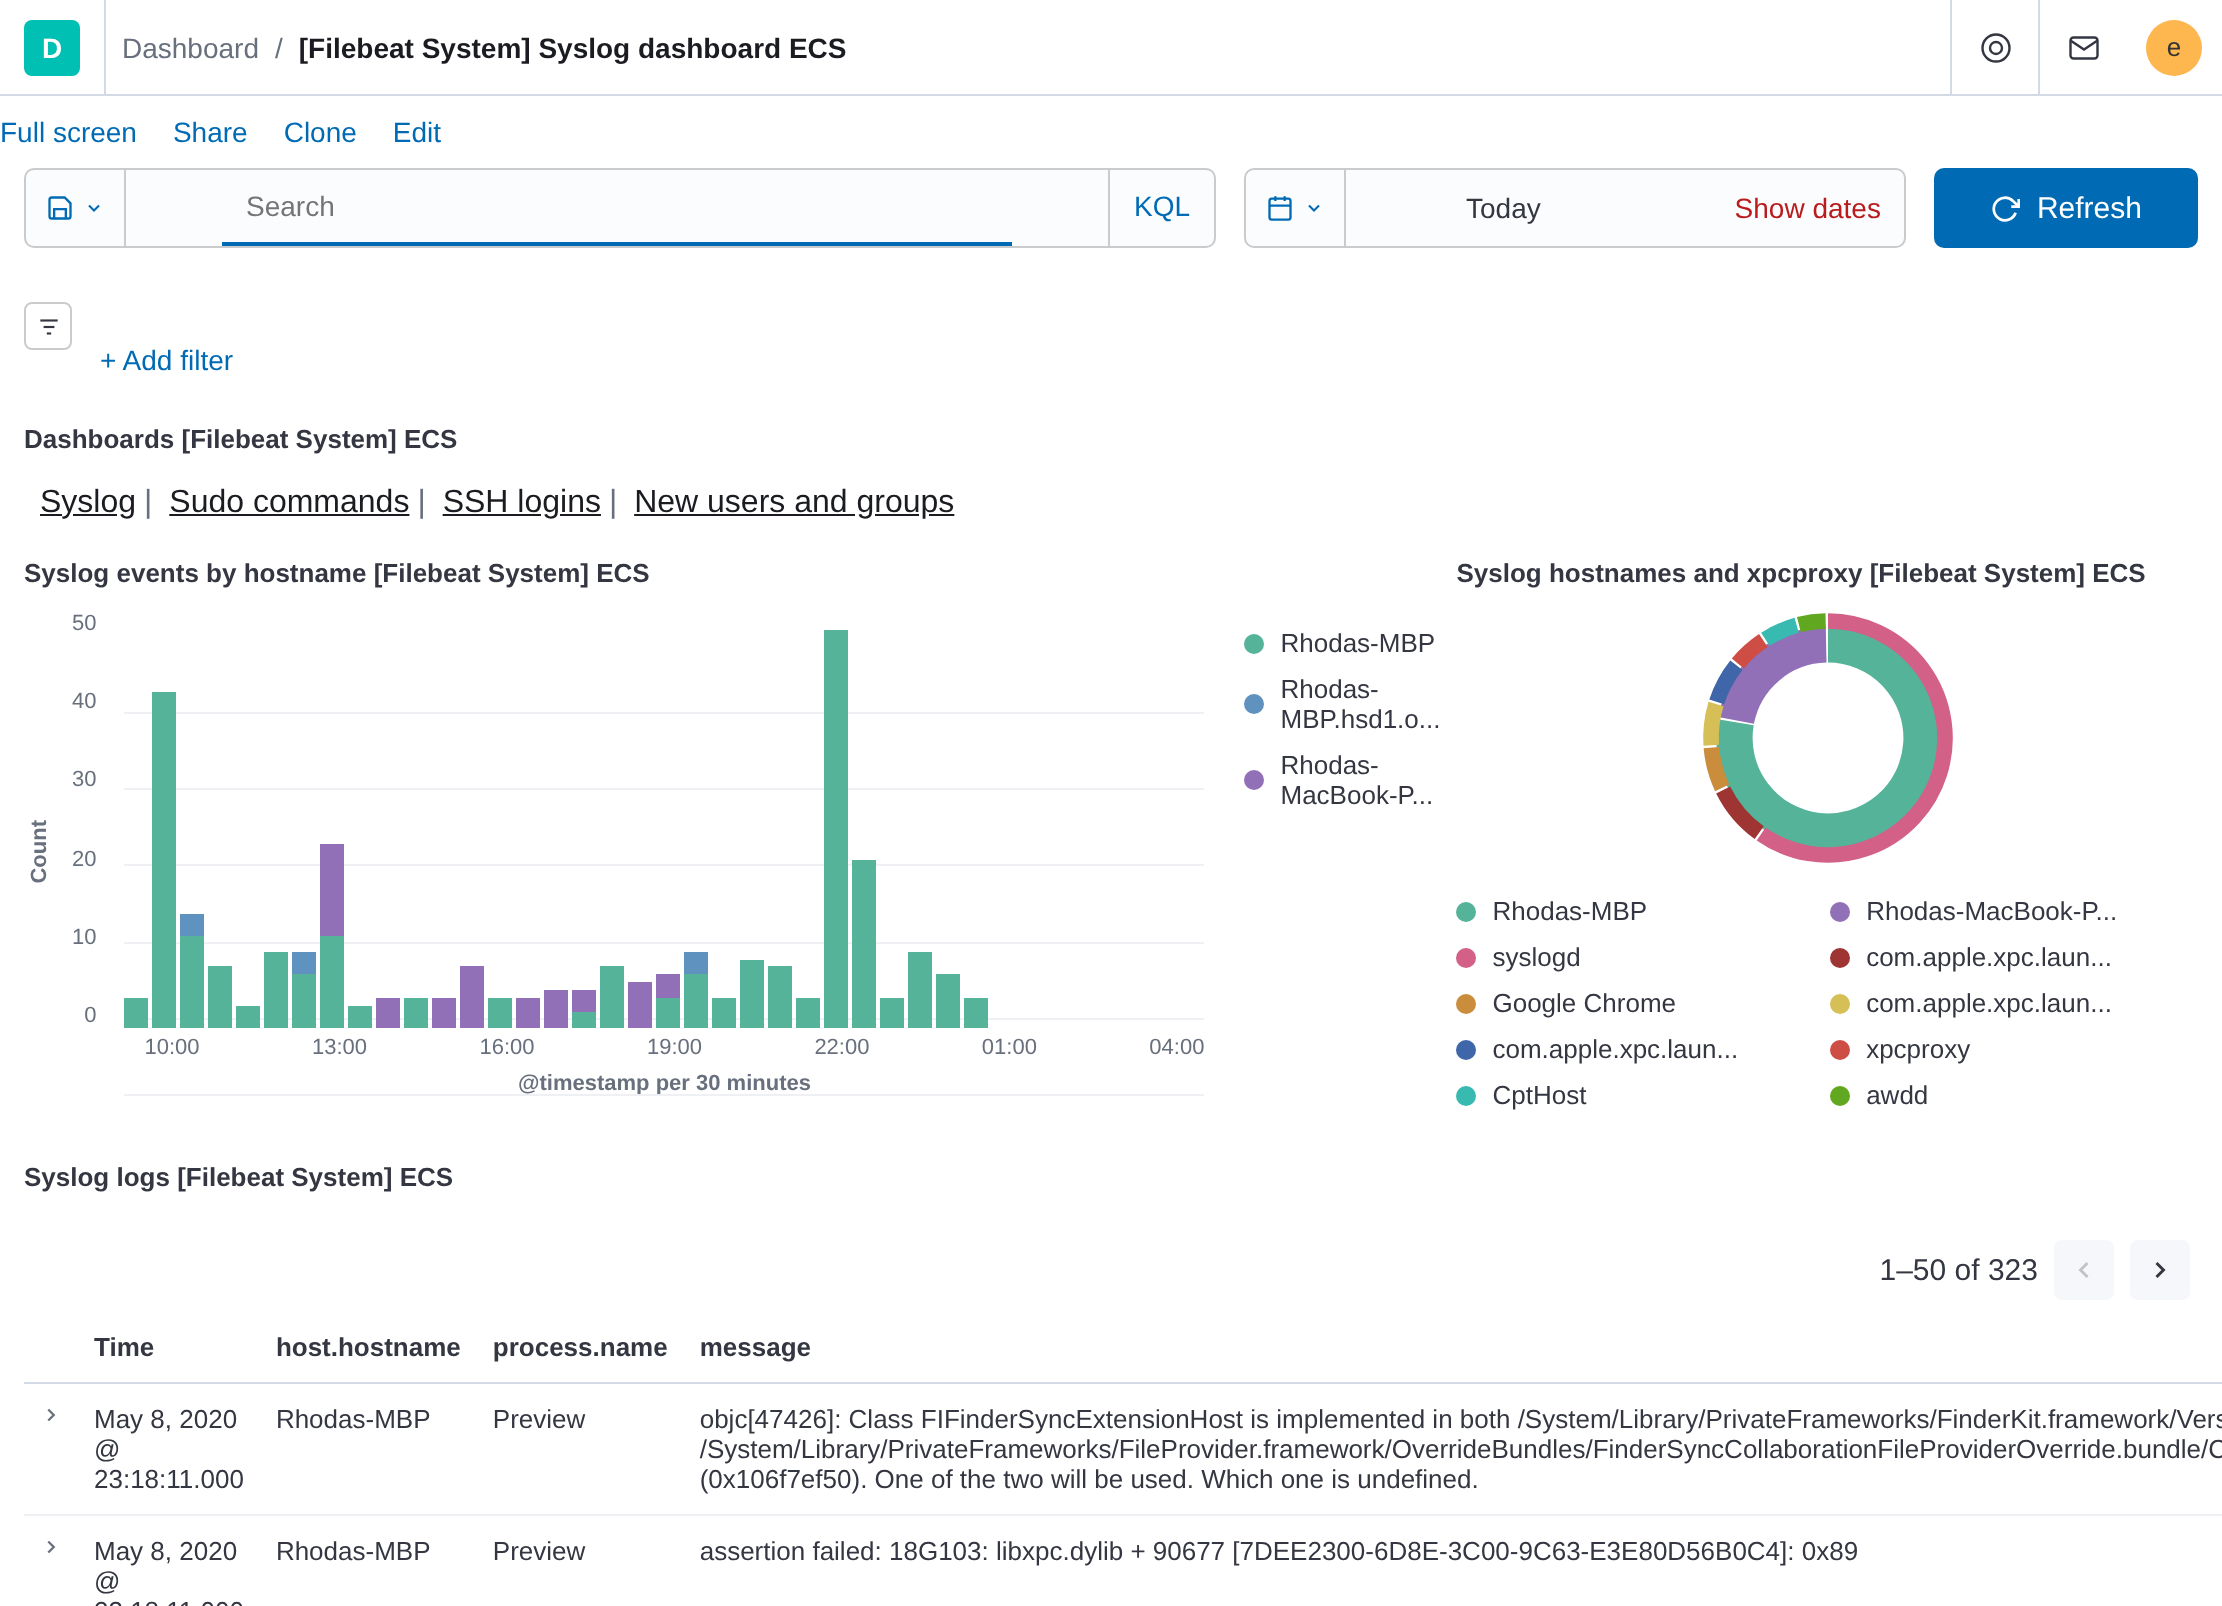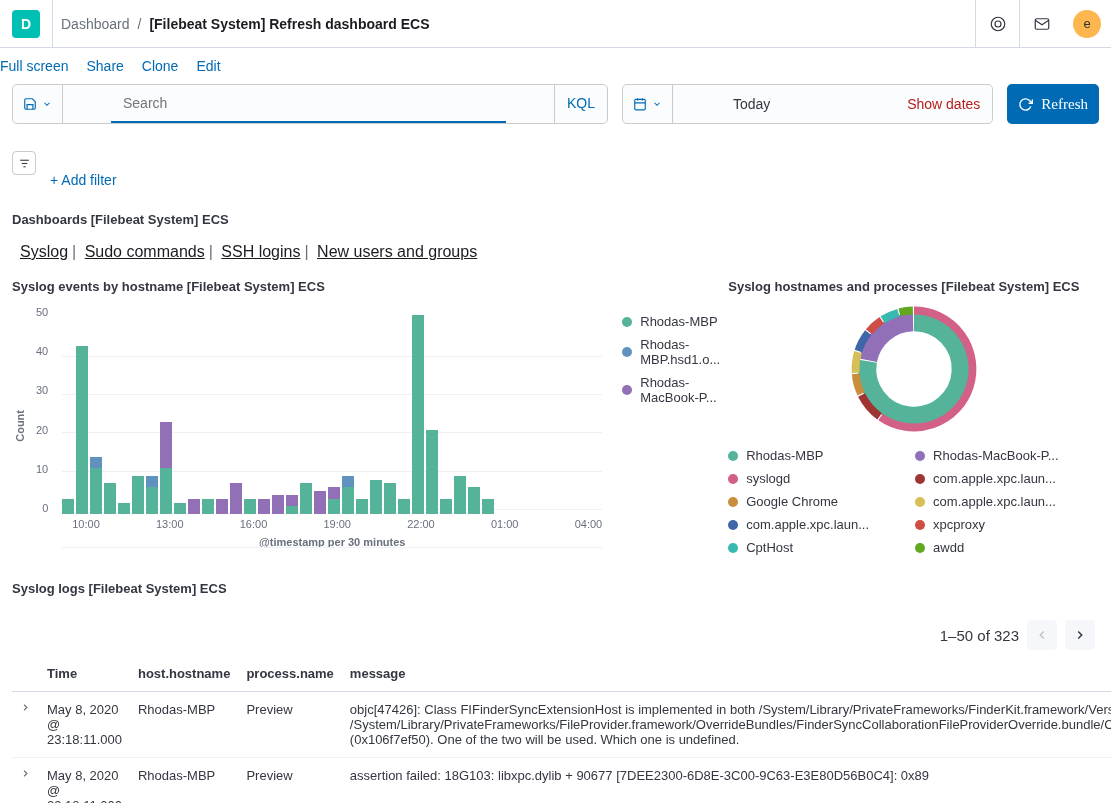--- a/index.html
+++ b/index.html
@@ -14,21 +14,21 @@
 .toolbar-links { display: flex; gap: 18px; padding: 10px 0; }
 .toolbar-links a { color: #006bb4; text-decoration: none; cursor: pointer; }
 .query-row { display: flex; gap: 14px; padding: 0 12px 10px 12px; align-items: stretch; }
 .qgroup { display: flex; border: 1px solid #c9cbcd; border-radius: 5px; overflow: hidden; background: #fbfcfd; gap: 48px; }
 .qgroup-btn { display: flex; align-items: center; justify-content: center; padding: 0 10px; border-right: 1px solid #c9cbcd; color: #006bb4; cursor: pointer; gap: 5px;}
 .qgroup-input { border: none; outline: none; padding: 10px 12px; width: 395px; background: transparent; font-size: 14px; border-bottom: 2px solid #006bb4; }
 .qgroup-kql { padding: 10px 12px; color: #006bb4; border-left: 1px solid #c9cbcd; cursor: pointer; }
 .date-group { flex: 1; }
 .date-display { display:flex; justify-content: space-between; align-items: center; flex:1; padding: 0 12px;}
 .show-dates { color: #b91c1c; cursor: pointer; }
-.refresh-btn { background: #006bb4; color: #fff; border: none; border-radius: 5px; padding: 0 11px; display: flex; align-items: center; gap: 8px; font-size: 15px; cursor: pointer; font-family: Liberation Serif, serif; }
+.refresh-btn { background: #006bb4; color: #fff; border: none; border-radius: 5px; padding: 0 28px; display: flex; align-items: center; gap: 8px; font-size: 15px; cursor: pointer; }
 .filter-row { display: flex; align-items: center; gap: 14px; padding: 4px 12px 12px 12px; }
 .filter-toggle { width: 24px; height: 24px; border: 1px solid #c9cbcd; border-radius: 4px; display:flex; align-items:center; justify-content:center; color:#343741; cursor:pointer;}
 .add-filter { color: #006bb4; cursor: pointer; margin-top: 34px; }
 .content { padding: 8px 12px; }
 .section-title { font-weight: 700; font-size: 13px; padding: 4px 0 6px 0; }
 .nav-links { padding: 10px 0 18px 8px; font-size: 16px; }
 .nav-links a { color: #1a1c21; text-decoration: underline; cursor: pointer; }
 .nav-sep { padding: 0 4px; color: #69707d; }
 .panels { display: flex; gap: 8px; }
 .panel-left { flex: 1.6; }
@@ -67,21 +67,21 @@
 svg { display:block; }
 </style>
 </head>
 <body>
 
 <div class="header">
   <div class="header-badge">D</div>
   <div class="breadcrumb">
     <span>Dashboard</span>
     <span>/</span>
-    <span class="current">[Filebeat System] Refresh dashboard ECS</span>
+    <span class="current">[Filebeat System] Syslog dashboard ECS</span>
   </div>
   <div class="header-icons">
     <div class="header-icon-btn">
       <svg width="18" height="18" viewBox="0 0 24 24" fill="none" stroke="currentColor" stroke-width="1.6">
           <circle cx="12" cy="12" r="9"></circle>
           <circle cx="12" cy="12" r="4"></circle>
         </svg>
     </div>
     <div class="header-icon-btn">
       <svg width="18" height="18" viewBox="0 0 24 24" fill="none" stroke="currentColor" stroke-width="1.6">
@@ -321,21 +321,21 @@
             </div>
             <div class="legend-item">
               <span class="swatch" style="background: rgb(145, 112, 184);"></span>
               <span>Rhodas-MacBook-P...</span>
             </div>
           </div>
       </div>
     </div>
 
     <div class="panel-right">
-      <div class="panel-title">Syslog hostnames and processes [Filebeat System] ECS</div>
+      <div class="panel-title">Syslog hostnames and xpcproxy [Filebeat System] ECS</div>
       <div class="donut-wrap">
         <svg id="donut" width="130" height="130" viewBox="0 0 100 100">
             <path d="M 50 14 A 36 36 0 1 1 14.509825653848146 43.962821447087634" stroke="#54b399" stroke-width="14" fill="none"></path>
             <path d="M 14.63765897376721 43.25427267491392 A 36 36 0 0 1 49.280047999040015 14.007199760003203" stroke="#9170b8" stroke-width="14" fill="none"></path>
             <path d="M 50 5 A 45 45 0 1 1 24.283020292664723 86.92745529727856" stroke="#d36086" stroke-width="6" fill="none"></path>
             <path d="M 23.549663646838713 86.40576474687263 A 45 45 0 0 1 9.674101627218825 69.97052629321833" stroke="#9e3532" stroke-width="6" fill="none"></path>
             <path d="M 9.28278263902913 69.16006812042828 A 45 45 0 0 1 5.154286862100172 53.72317245815961" stroke="#ca8d3c" stroke-width="6" fill="none"></path>
             <path d="M 5.088797220727777 52.82557337881911 A 45 45 0 0 1 6.932919235762988 36.952910115788804" stroke="#d6bf57" stroke-width="6" fill="none"></path>
             <path d="M 7.202456766718086 36.09423525312737 A 45 45 0 0 1 14.760195117024239 22.015072774620307" stroke="#3e66a8" stroke-width="6" fill="none"></path>
             <path d="M 15.32690407508948 21.315920461308966 A 45 45 0 0 1 25.132772032064597 12.495054016960225" stroke="#ce4d45" stroke-width="6" fill="none"></path>

